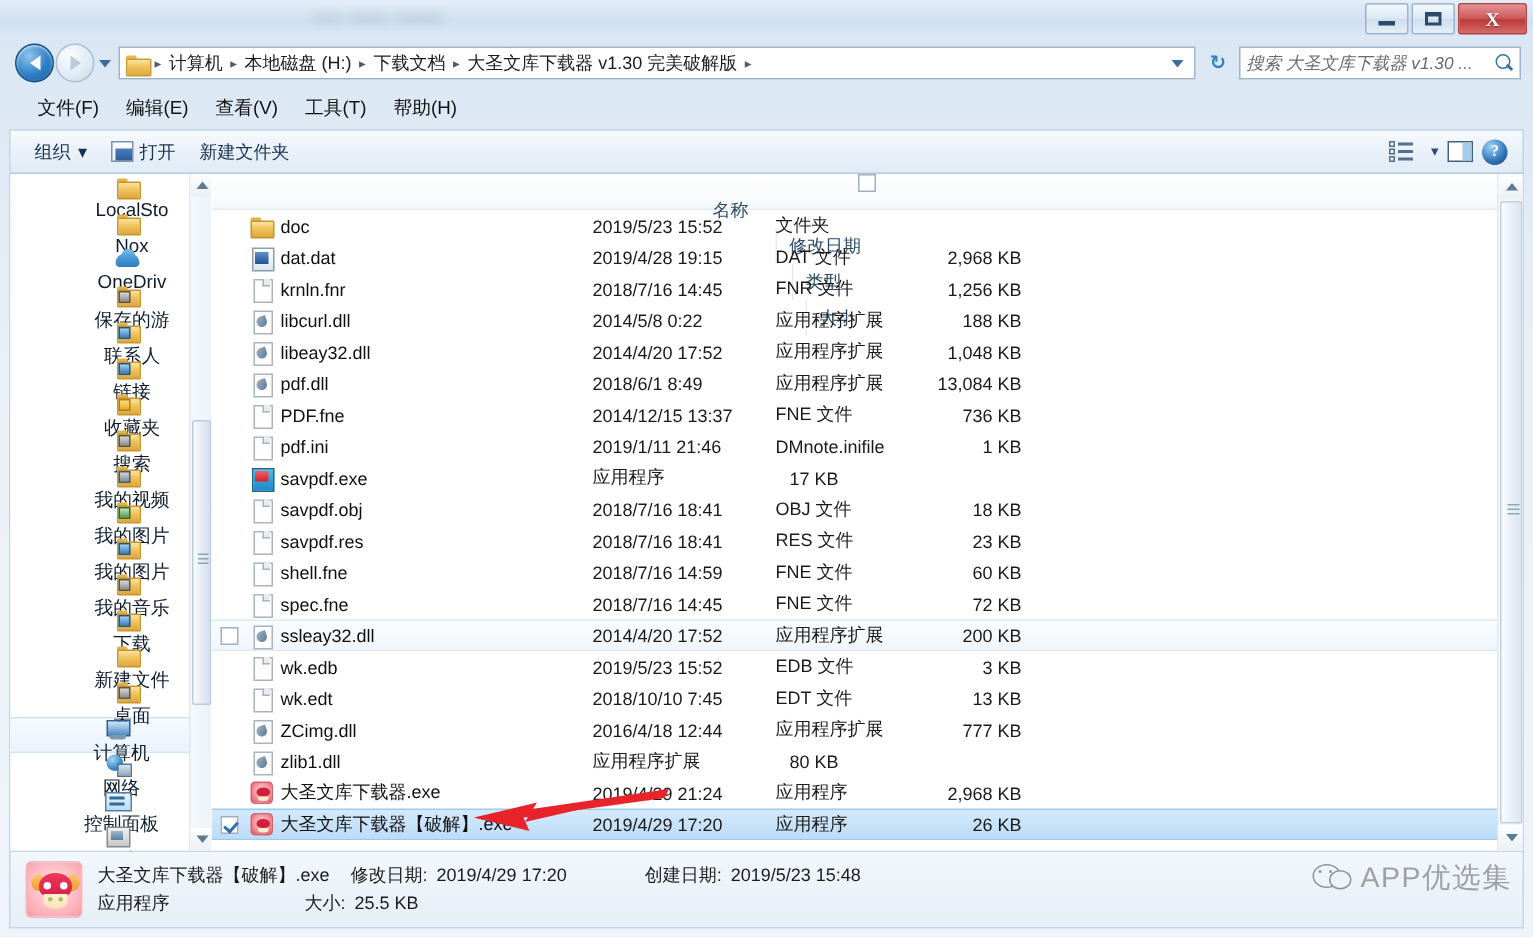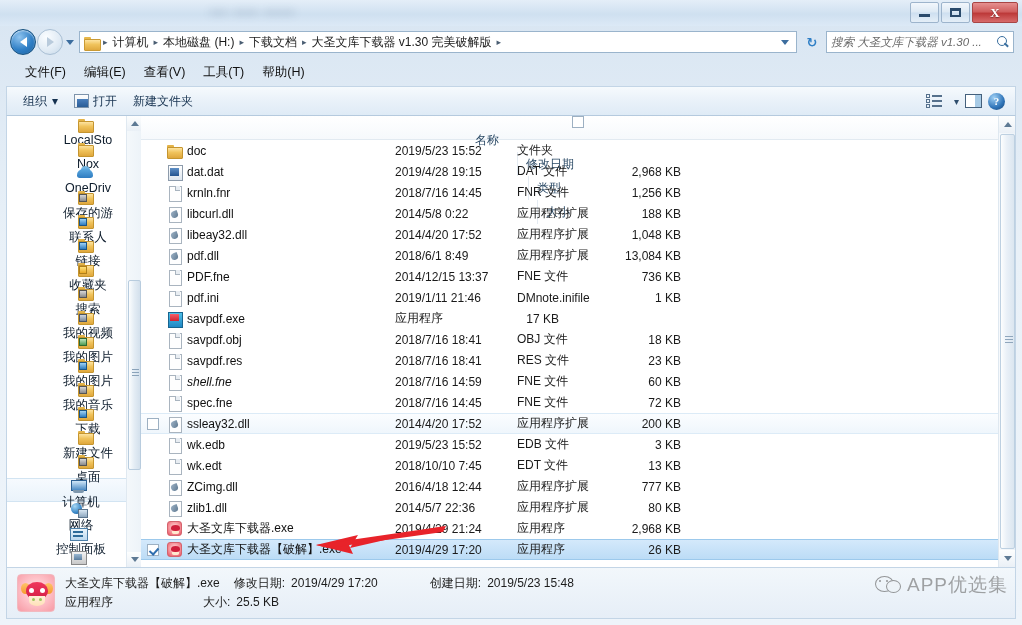--- a/index.html
+++ b/index.html
@@ -851,21 +851,21 @@
                 <span class="fico fi-blank"></span>
                 <span>savpdf.res</span>
               </div>
             </div>
             <div class="cell c-date">2018/7/16 18:41</div>
             <div class="cell c-type">RES 文件</div>
             <div class="cell c-size">23 KB</div>
           </div>
           <div class="frow">
             <div class="rowcheck"></div>
-            <div class="cell c-name" style="width: 222px; font-style: italic;">
+            <div class="cell c-name" style="width: 222px;">
               <div class="fname">
                 <span class="fico fi-blank"></span>
                 <span>shell.fne</span>
               </div>
             </div>
             <div class="cell c-date">2018/7/16 14:59</div>
             <div class="cell c-type">FNE 文件</div>
             <div class="cell c-size">60 KB</div>
           </div>
           <div class="frow">
@@ -931,21 +931,20 @@
             <div class="cell c-size">777 KB</div>
           </div>
           <div class="frow">
             <div class="rowcheck"></div>
             <div class="cell c-name" style="width: 222px;">
               <div class="fname">
                 <span class="fico fi-dll"></span>
                 <span>zlib1.dll</span>
               </div>
             </div>
-            <div class="cell c-date">2014/5/7 22:36</div>
             <div class="cell c-type">应用程序扩展</div>
             <div class="cell c-size">80 KB</div>
           </div>
           <div class="frow">
             <div class="rowcheck"></div>
             <div class="cell c-name" style="width: 222px;">
               <div class="fname">
                 <span class="fico fi-monkey"></span>
                 <span>大圣文库下载器.exe</span>
               </div>

